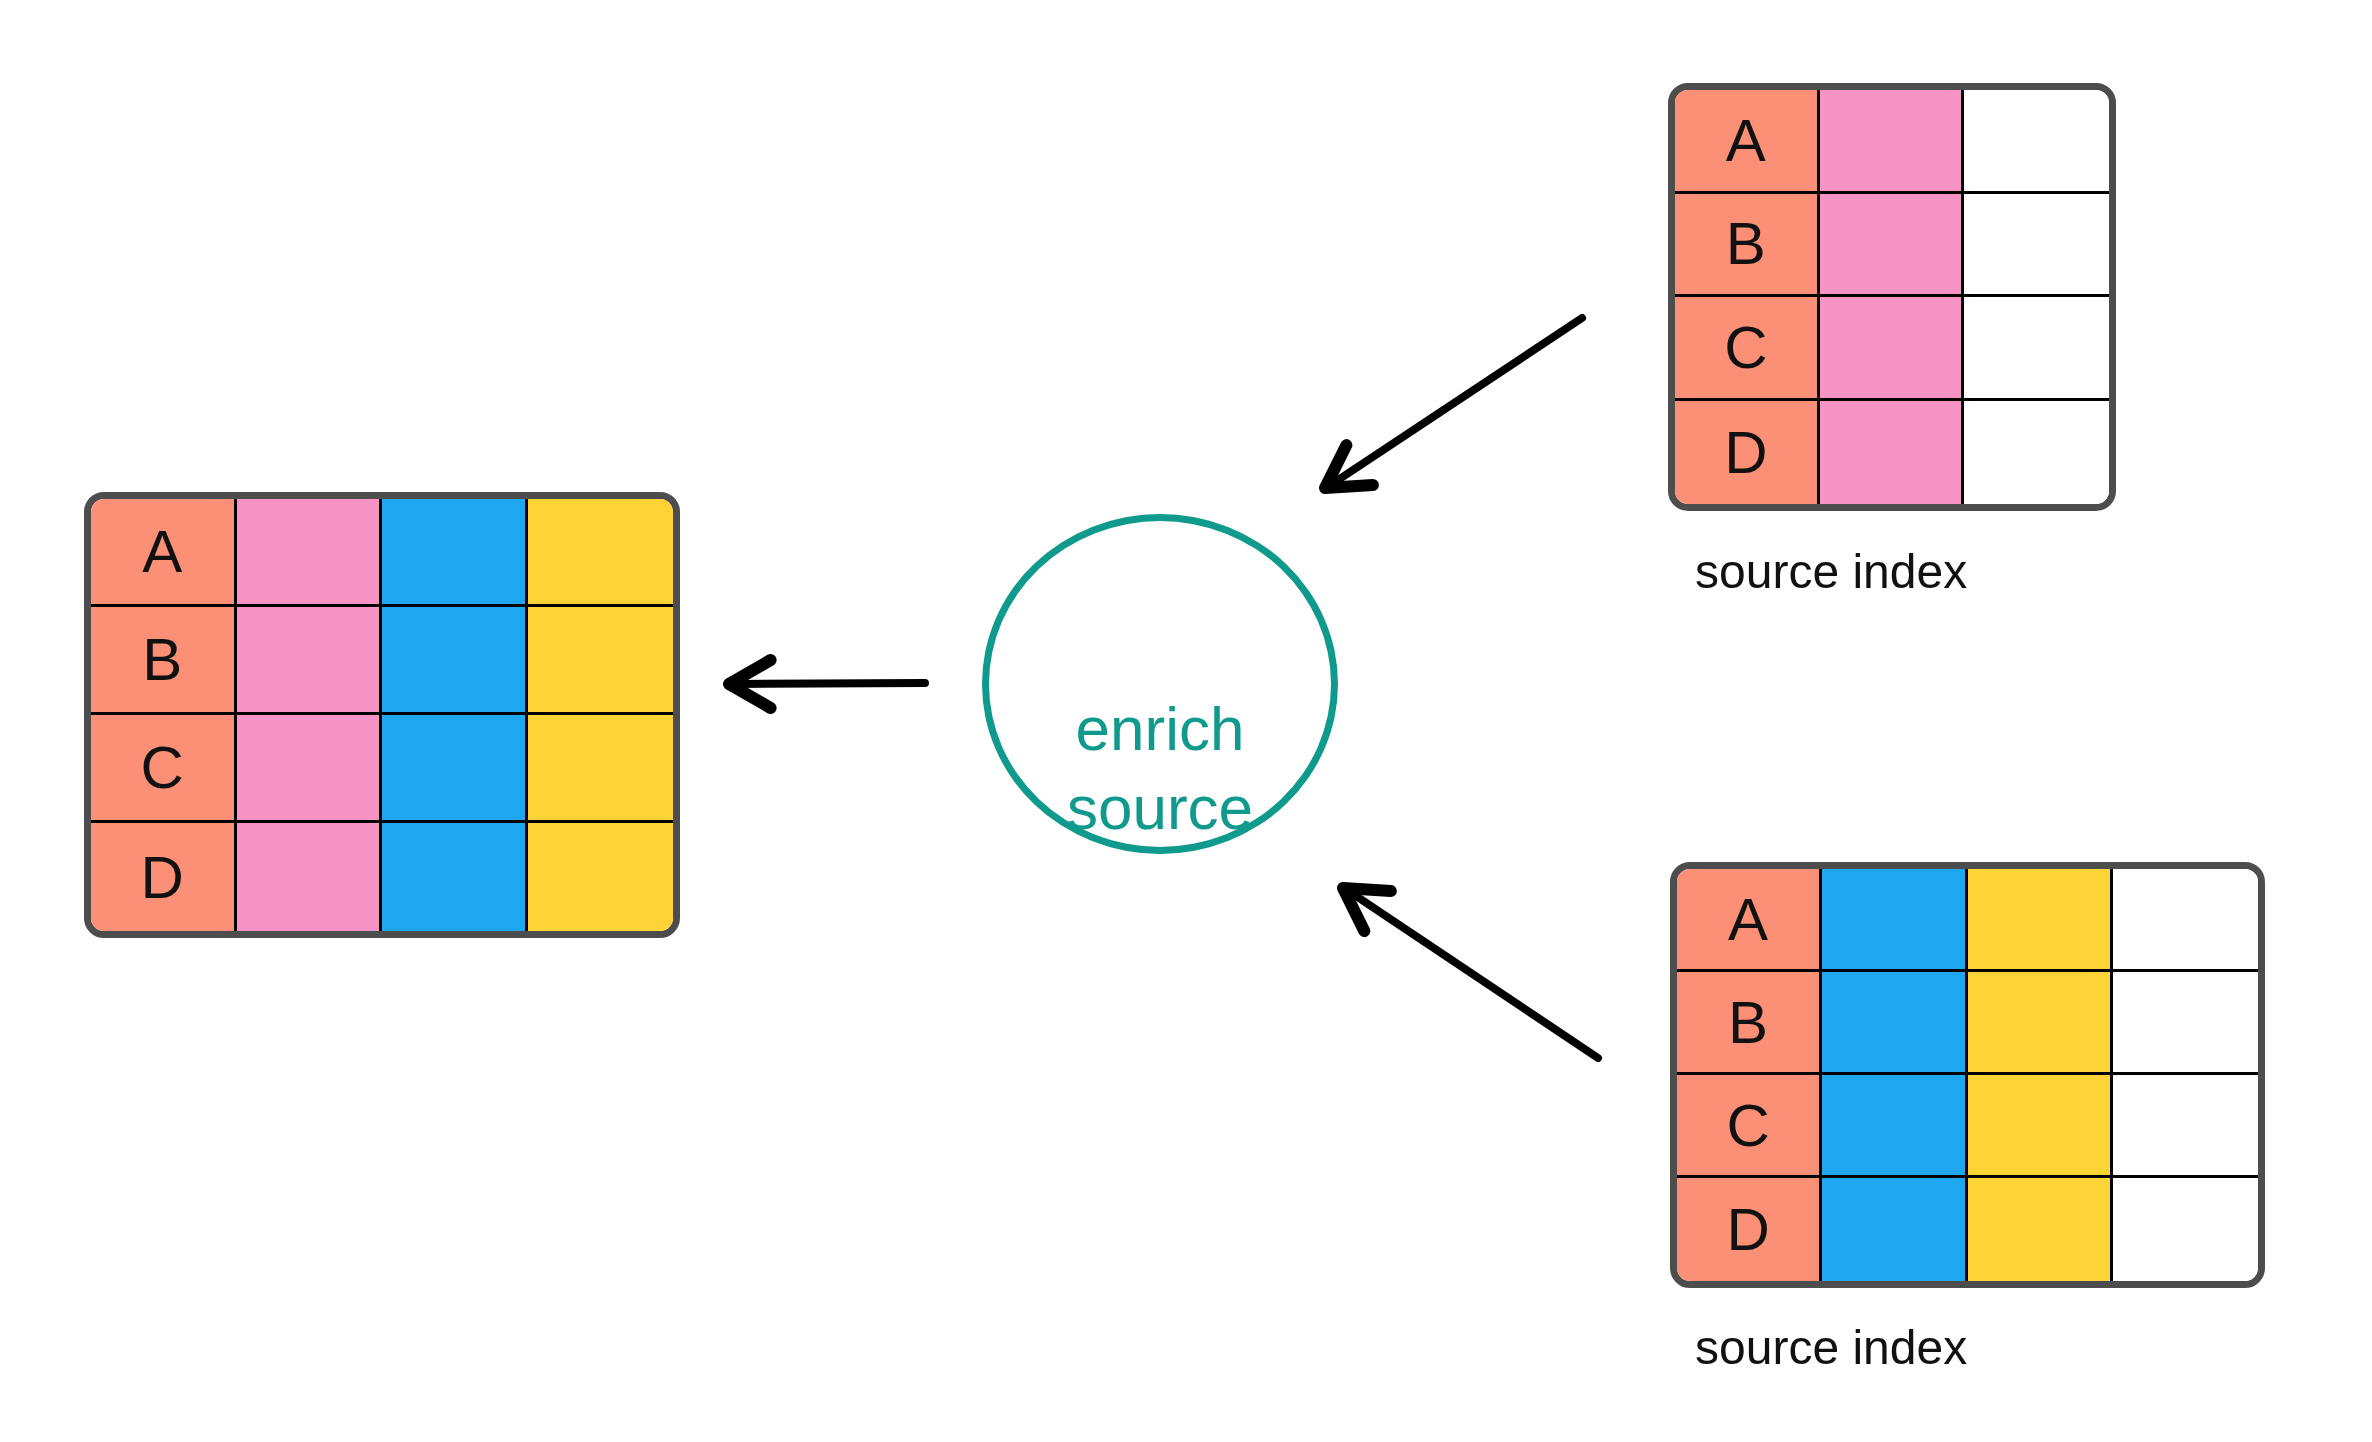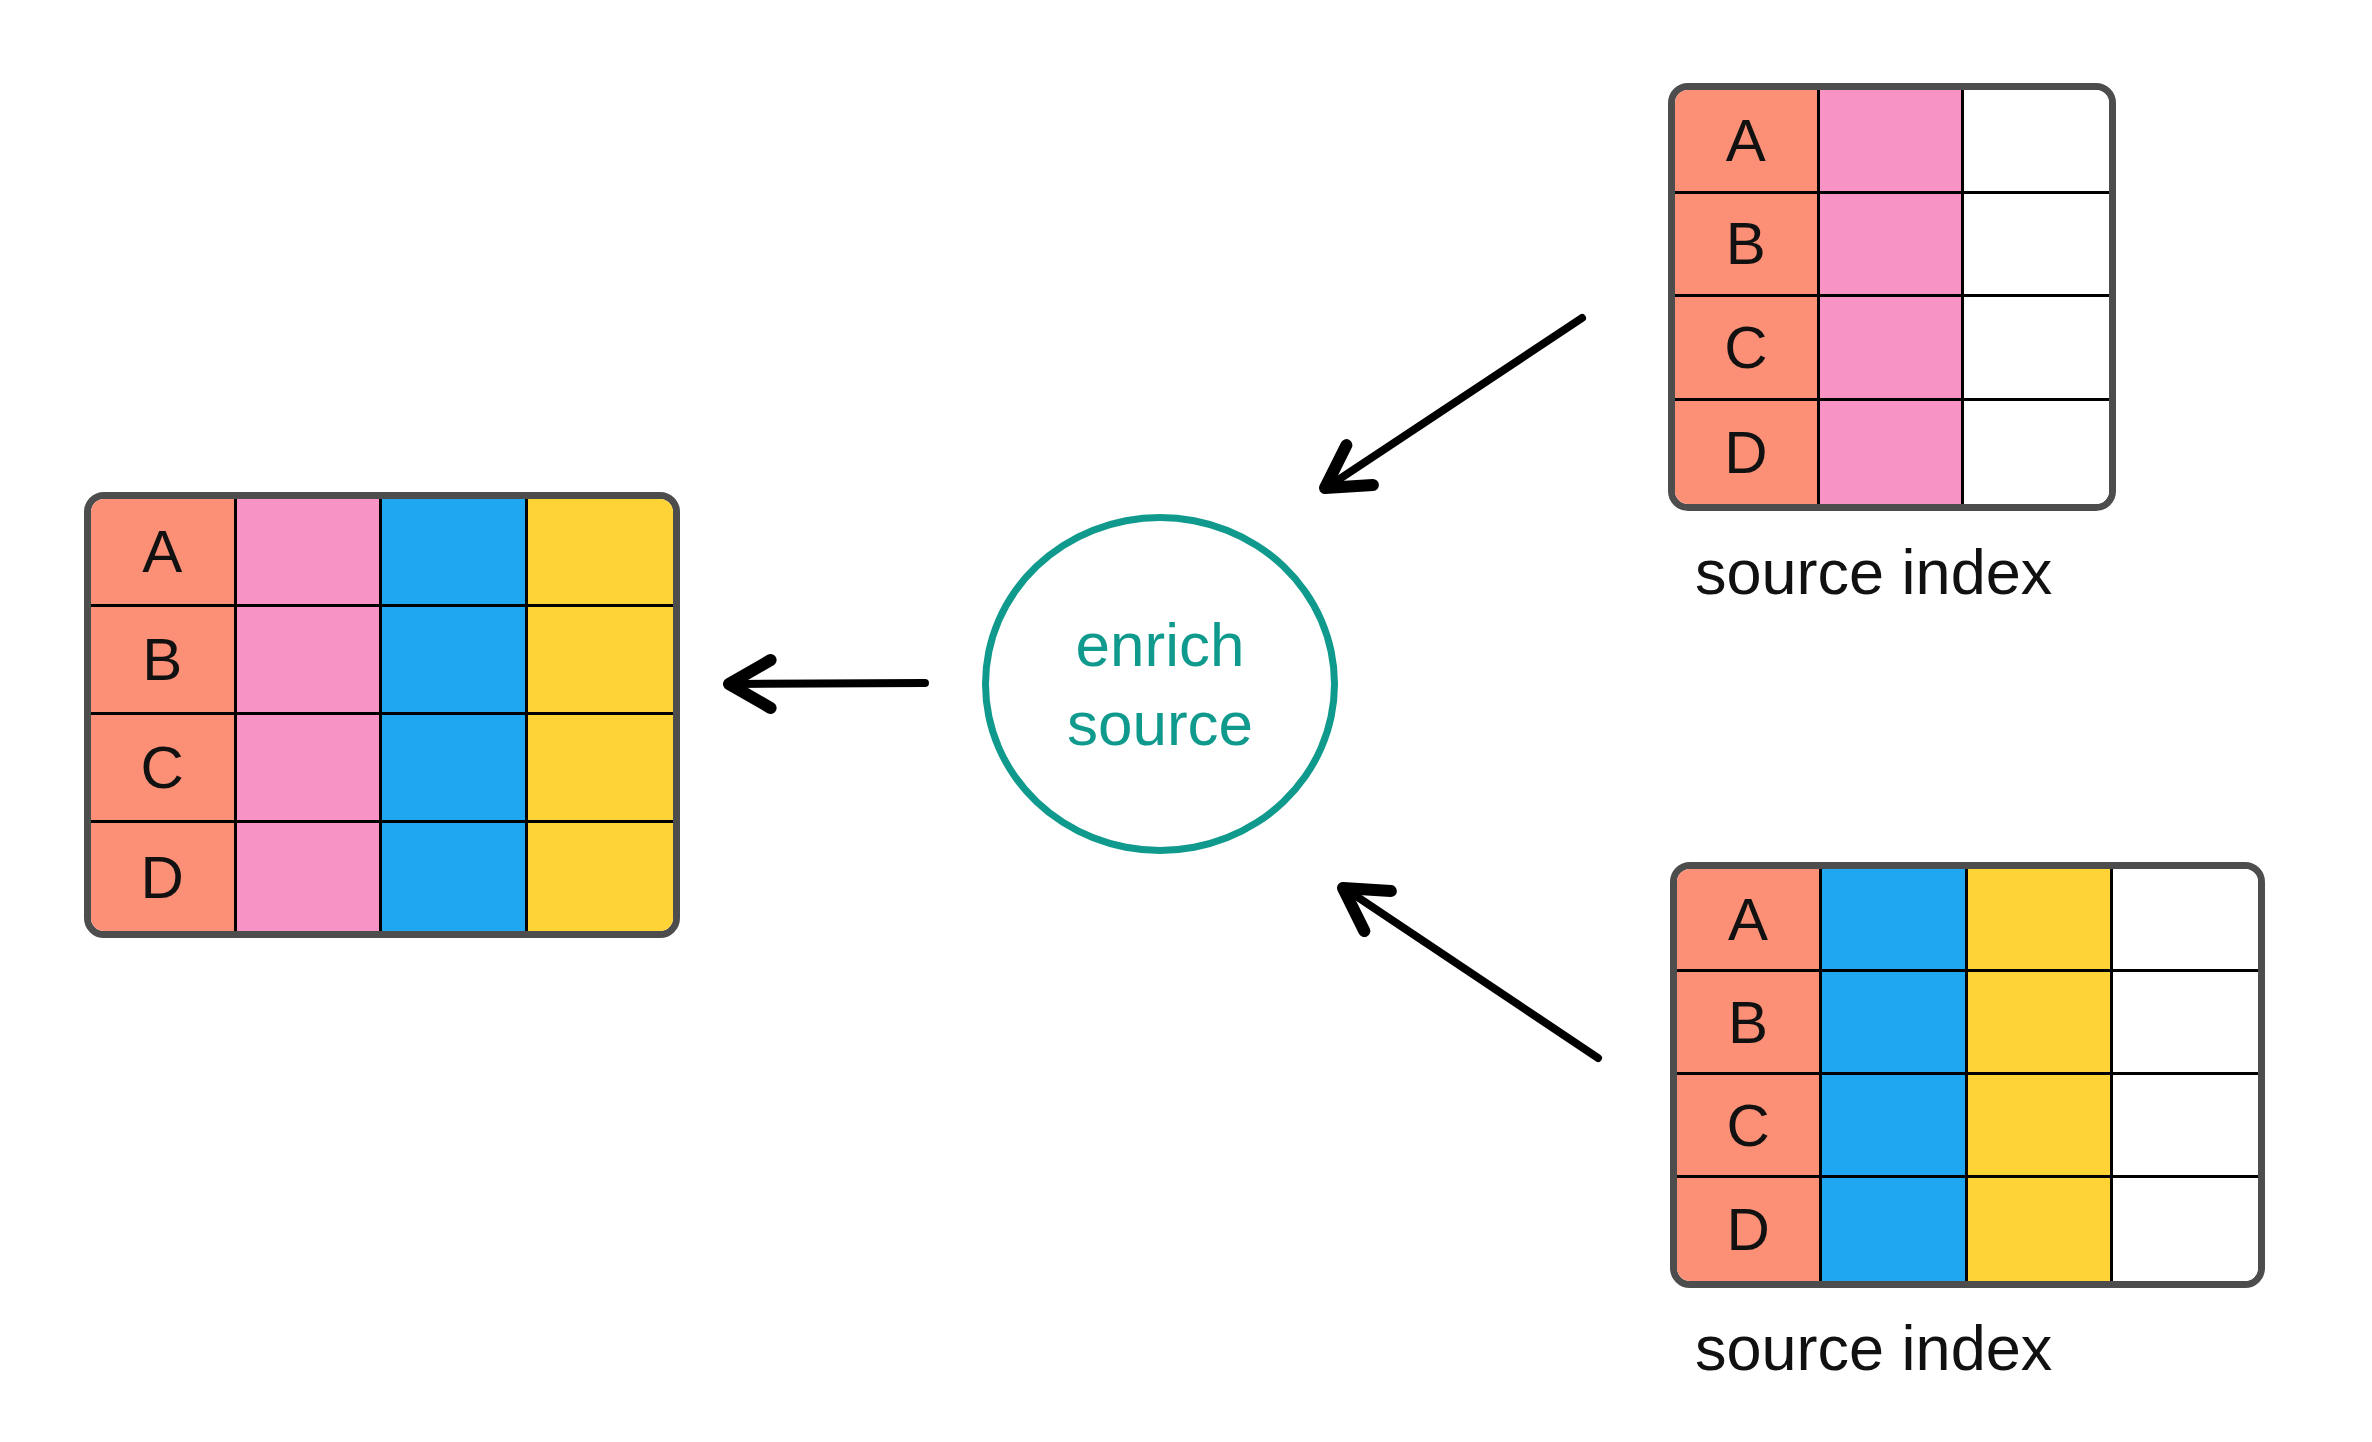--- a/index.html
+++ b/index.html
@@ -33,41 +33,41 @@
     color: var(--text-color, #111);
   }
   .cell.last-col { border-right: none; }
   .cell.last-row { border-bottom: none; }
   .table-enrich      { left: 84px;   top: 492px; width: 596px; height: 446px; }
   .table-src-top     { left: 1668px; top: 83px;  width: 448px; height: 428px; }
   .table-src-bottom  { left: 1670px; top: 862px; width: 595px; height: 426px; }
   
   .caption {
     position: absolute;
-    font-size: 63px;
+    font-size: 48px;
     line-height: 72px;
     color: #111;
     white-space: nowrap;
   }
   .caption-enrich     { left: 102px;  top: 940px; }
   .caption-src-top    { left: 1695px; top: 536px; }
   .caption-src-bottom { left: 1695px; top: 1312px; }
   
   .policy-circle {
     position: absolute;
     left: 982px; top: 514px;
     width: 356px; height: 340px;
     box-sizing: border-box;
     border: 7px solid #0f9a8d;
     border-radius: 50%;
     background: #ffffff;
     display: flex;
     flex-direction: column;
     align-items: center;
-    justify-content: center;
+    justify-content: flex-end;
     color: #0f9a8d;
     font-size: 62px;
     line-height: 79px;
     text-align: center;
   }
   
   #arrows {
     position: absolute;
     left: 0; top: 0;
     width: 2372px; height: 1442px;

